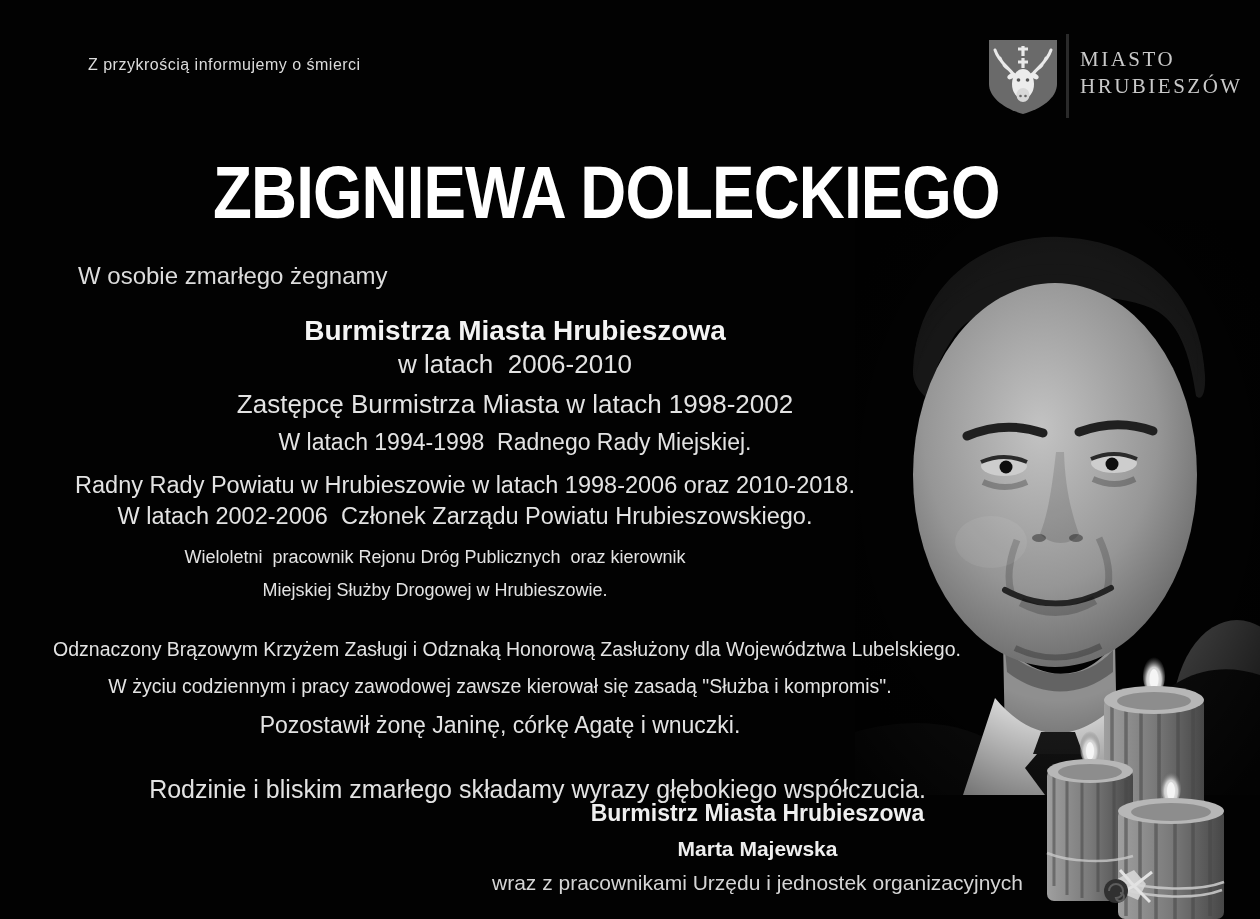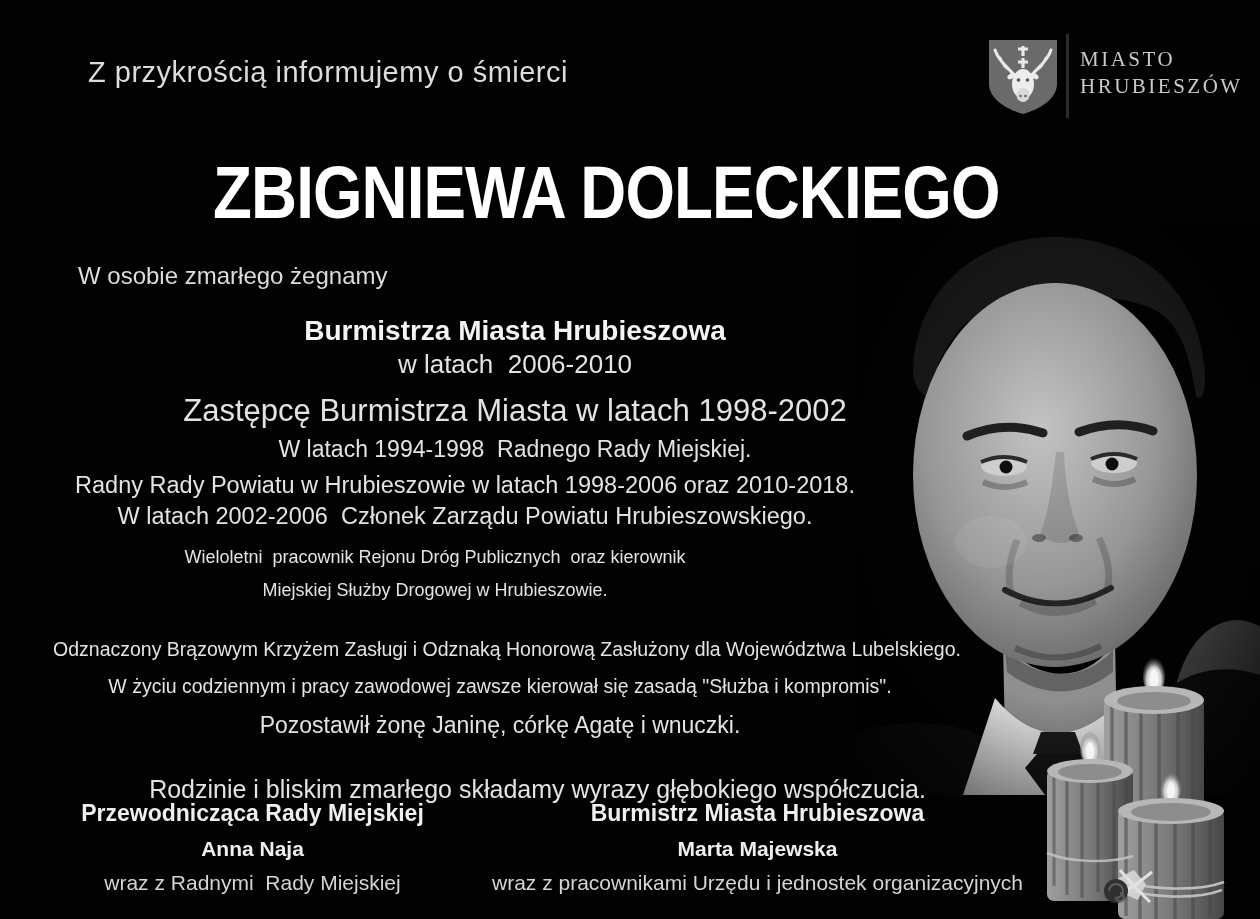--- a/index.html
+++ b/index.html
@@ -6,21 +6,21 @@
   .poster {
     position:relative; width:1260px; height:919px;
     background:#020202; overflow:hidden;
     font-family:"Liberation Sans", sans-serif;
     color:#e3e3e3;
   }
   .abs { position:absolute; }
   .line { white-space:pre-wrap; }
   .center { text-align:center; }
 
-  .intro-line { left:88px; top:56px; font-size:29px; color:#dcdcdc; letter-spacing:.5px; z-index:3; }
+  .intro-line { left:88px; top:56px; font-size:16px; color:#dcdcdc; letter-spacing:.5px; z-index:3; }
 
   
   .logo-emblem { left:983px; top:36px; width:80px; height:80px; z-index:3; }
   .logo-divider { left:1066px; top:34px; width:3px; height:84px; background:#2a2a2a; z-index:3; }
   .logo-text {
     left:1080px; top:46px; z-index:3;
     font-family:"Liberation Serif", serif;
     font-size:21px; line-height:27px; letter-spacing:2.5px; color:#c9c9c9;
   }
 
@@ -28,21 +28,21 @@
     left:16px; top:154px; width:1180px; text-align:center; z-index:3;
     font-size:74px; font-weight:bold; color:#ffffff; line-height:78px;
   }
   .main-name .squeeze { display:inline-block; transform:scaleX(0.86); transform-origin:center; letter-spacing:-1px; }
 
   .farewell-line { left:78px; top:262px; font-size:24px; color:#dcdcdc; z-index:3; }
 
   .positions-block { left:155px; top:314px; width:720px; z-index:3; }
   .positions-block .l1 { font-size:28px; font-weight:bold; color:#f4f4f4; line-height:34px; }
   .positions-block .l2 { font-size:26px; line-height:33px; }
-  .positions-block .l3 { font-size:31px; line-height:34px; margin-top:13px;text-align:center; }
+  .positions-block .l3 { font-size:26px; line-height:34px; margin-top:6px;text-align:center; }
   .positions-block .l4 { font-size:23px; line-height:30px; margin-top:6px; }
 
   .county-block { left:0; top:470px; width:930px; z-index:3; font-size:23.5px; line-height:31px; }
   .career-block { left:0; top:541px; width:870px; z-index:3; font-size:18px; line-height:33px; }
 
   .tribute-1 { left:32px; top:638px; width:950px; font-size:19.5px; z-index:3; }
   .tribute-2 { left:35px; top:675px; width:930px; font-size:19.5px; z-index:3; }
   .tribute-3 { left:40px; top:712px; width:920px; font-size:23px;   z-index:3; }
   .tribute-4 { left:80px; top:744px; width:915px; font-size:25px;   z-index:3;margin-top:31px; }
 
@@ -171,25 +171,20 @@
   <div class="abs career-block center">
     <div class="line">Wieloletni  pracownik Rejonu Dróg Publicznych  oraz kierownik</div>
     <div class="line">Miejskiej Służby Drogowej w Hrubieszowie.</div>
   </div>
 
   <div class="abs tribute-1 center line">Odznaczony Brązowym Krzyżem Zasługi i Odznaką Honorową Zasłużony dla Województwa Lubelskiego.</div>
   <div class="abs tribute-2 center line">W życiu codziennym i pracy zawodowej zawsze kierował się zasadą "Służba i kompromis".</div>
   <div class="abs tribute-3 center line">Pozostawił żonę Janinę, córkę Agatę i wnuczki.</div>
   <div class="abs tribute-4 center line">Rodzinie i bliskim zmarłego składamy wyrazy głębokiego współczucia.</div>
 
-  <div class="abs sig sig-left center">
-    <div class="t line">Przewodnicząca Rady Miejskiej</div>
-    <div class="n line">Anna Naja</div>
-    <div class="s line">wraz z Radnymi  Rady Miejskiej</div>
-  </div>
   <div class="abs sig sig-right center">
     <div class="t line">Burmistrz Miasta Hrubieszowa</div>
     <div class="n line">Marta Majewska</div>
     <div class="s line">wraz z pracownikami Urzędu i jednostek organizacyjnych</div>
   </div>
 
   <svg class="abs candles" viewBox="0 0 222 271" aria-hidden="true">
     <defs>
       <linearGradient id="candleG" x1="0" y1="0" x2="1" y2="0">
         <stop offset="0%" stop-color="#9f9f9f"></stop>

